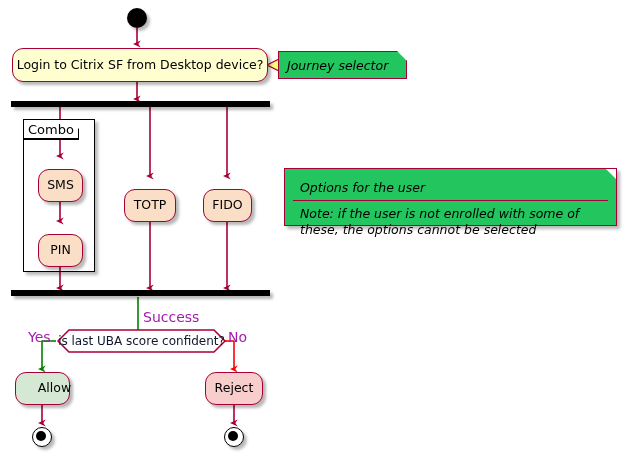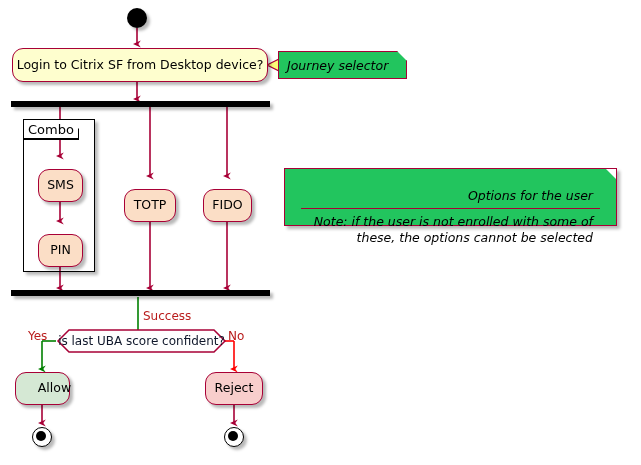--- a/index.html
+++ b/index.html
@@ -136,21 +136,21 @@
     font-size: 12.5px;
     color: #000000;
     font-style: italic;
   }
   .note-callout {
     display: flex;
     align-items: center;
     padding: 0 8px;
     clip-path: polygon(0 0, calc(100% - 10px) 0, 100% 10px, 100% 100%, 0 100%);
   }
-  .note-block { padding: 16px; text-align: right; }
+  .note-block { padding: 8px; }
   .note-title {
     padding: 4px 7px 5px 7px;
     border-bottom: 1.4px solid #A80036;
     line-height: 1.15;
   }
   .note-body {
     padding: 5px 7px 5px 7px;
     line-height: 1.28;
   }
   .note-corner {
@@ -159,22 +159,22 @@
     top: 0;
     width: 0;
     height: 0;
     border-left: 10px solid transparent;
     border-top: 10px solid #FFFFFF;
   }
 
   
   .edge-label {
     position: absolute;
-    font-size: 12px;
-    color: #b91c1c;
+    font-size: 14px;
+    color: #a21caf;
     white-space: nowrap;
   }
 </style>
 </head>
 <body>
 
 <div id="canvas">
 
   <svg id="svg-layer" viewBox="0 0 641 465" xmlns="http://www.w3.org/2000/svg">
     <defs>

